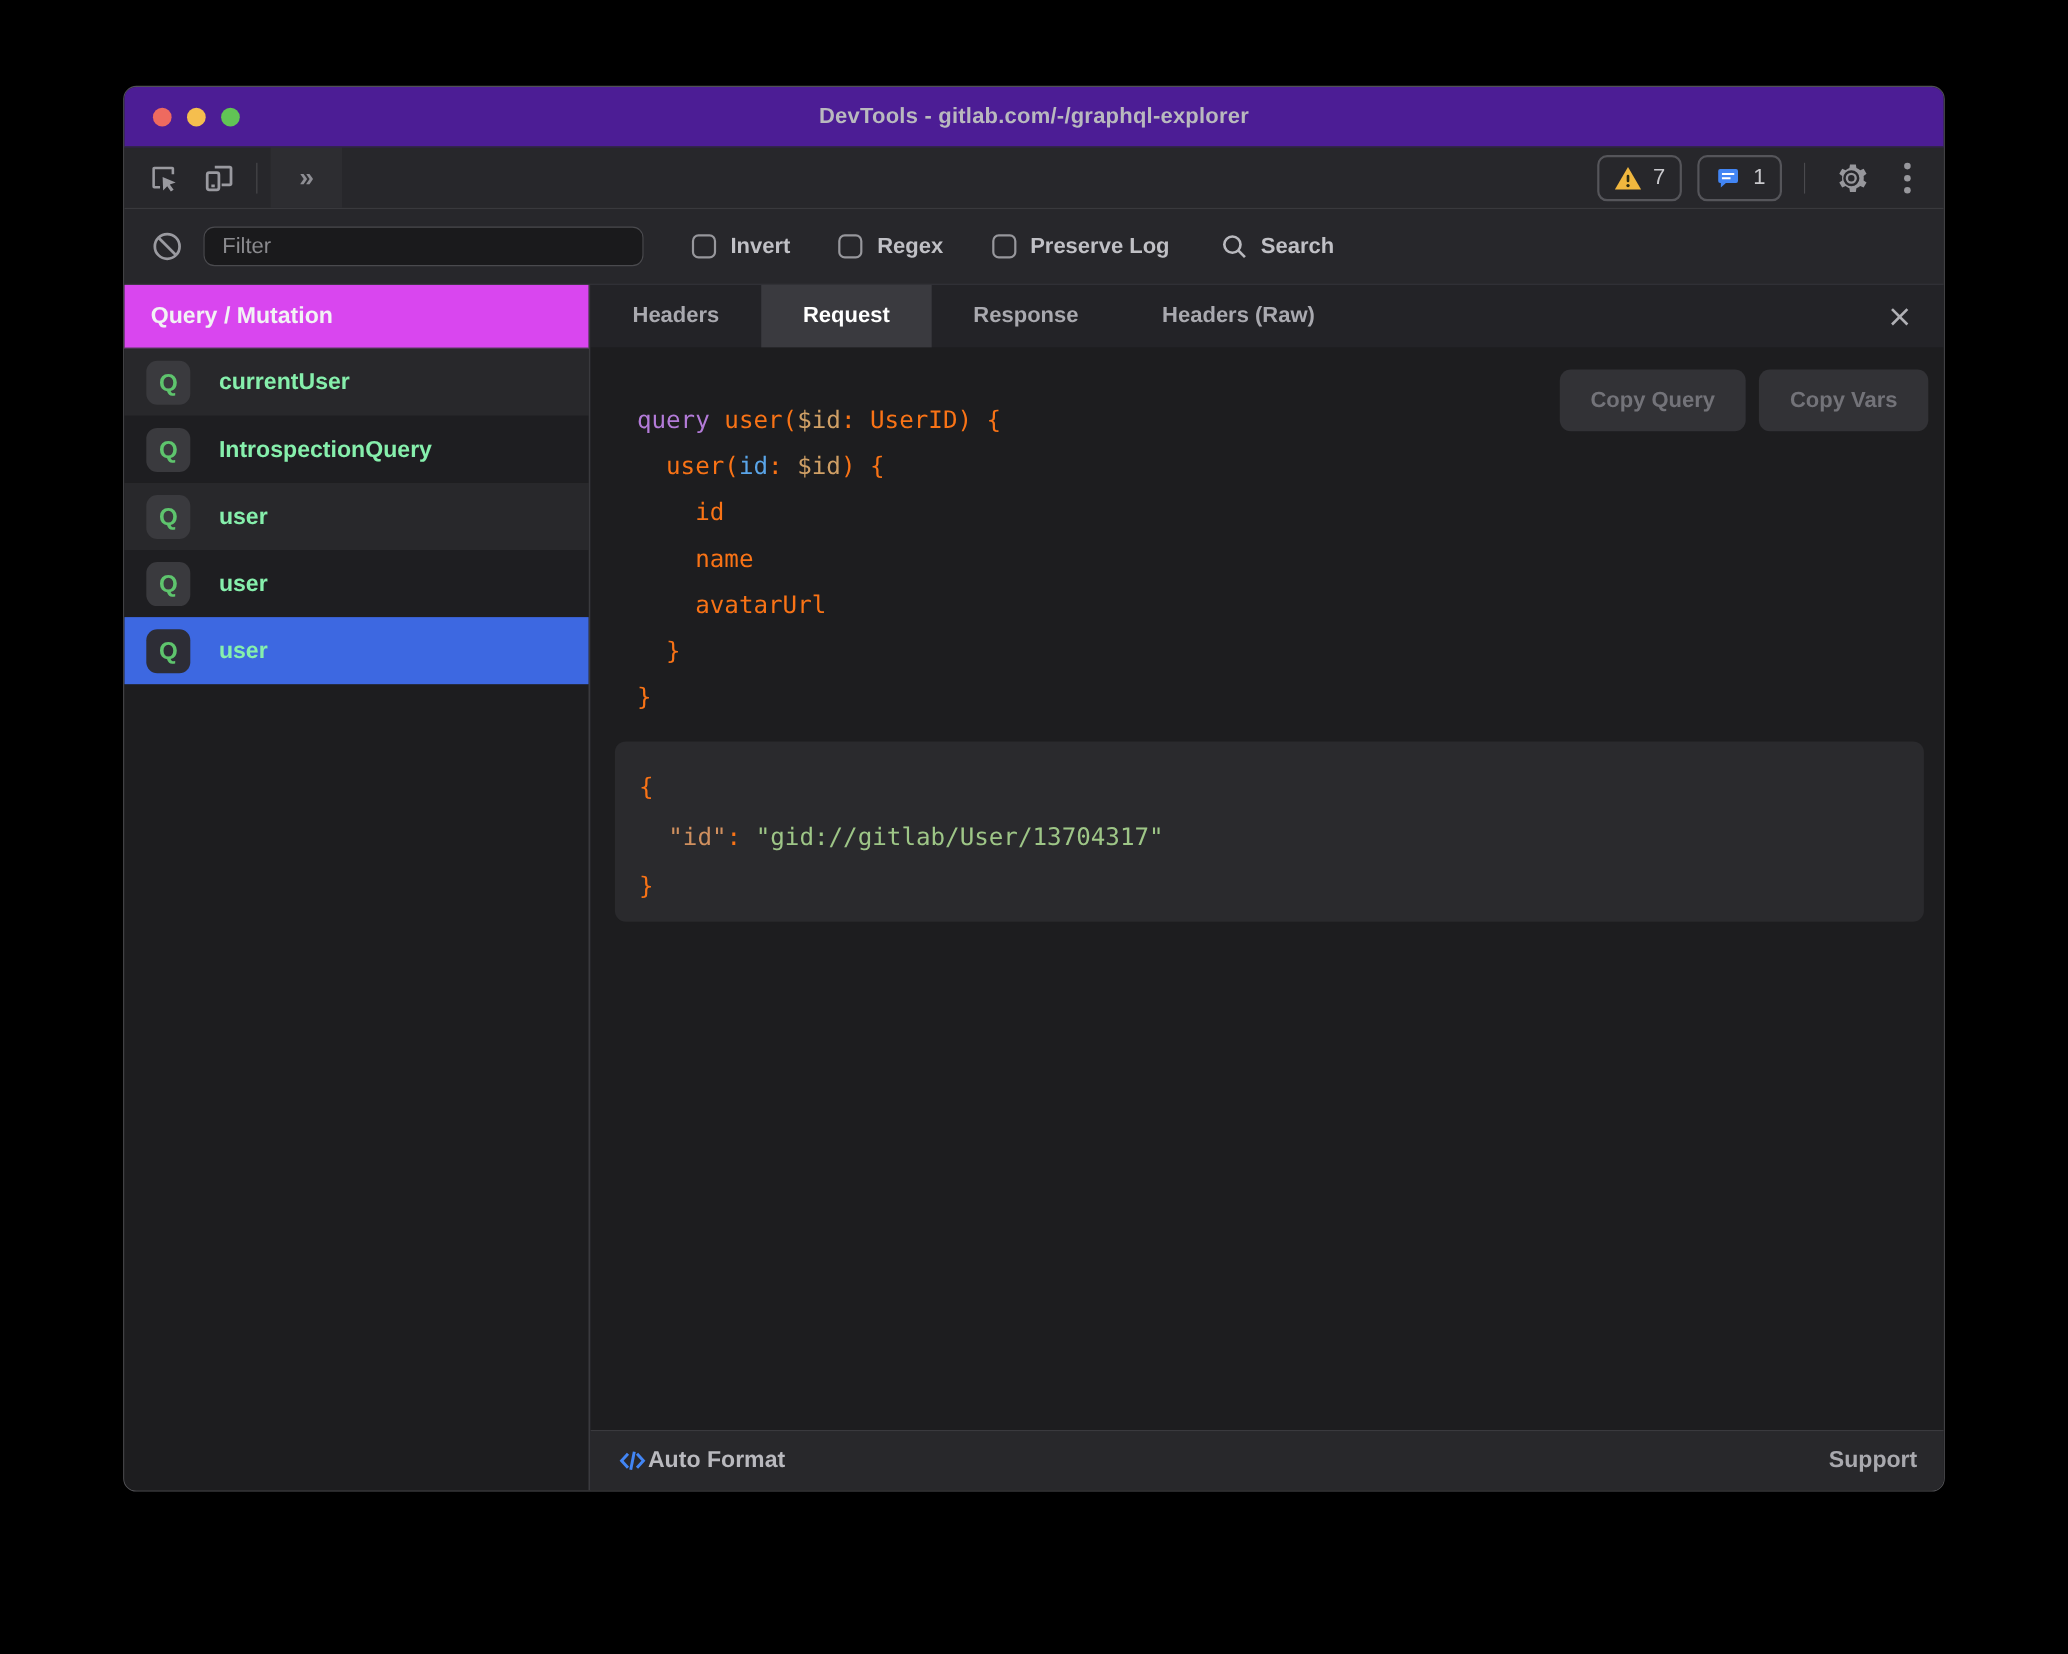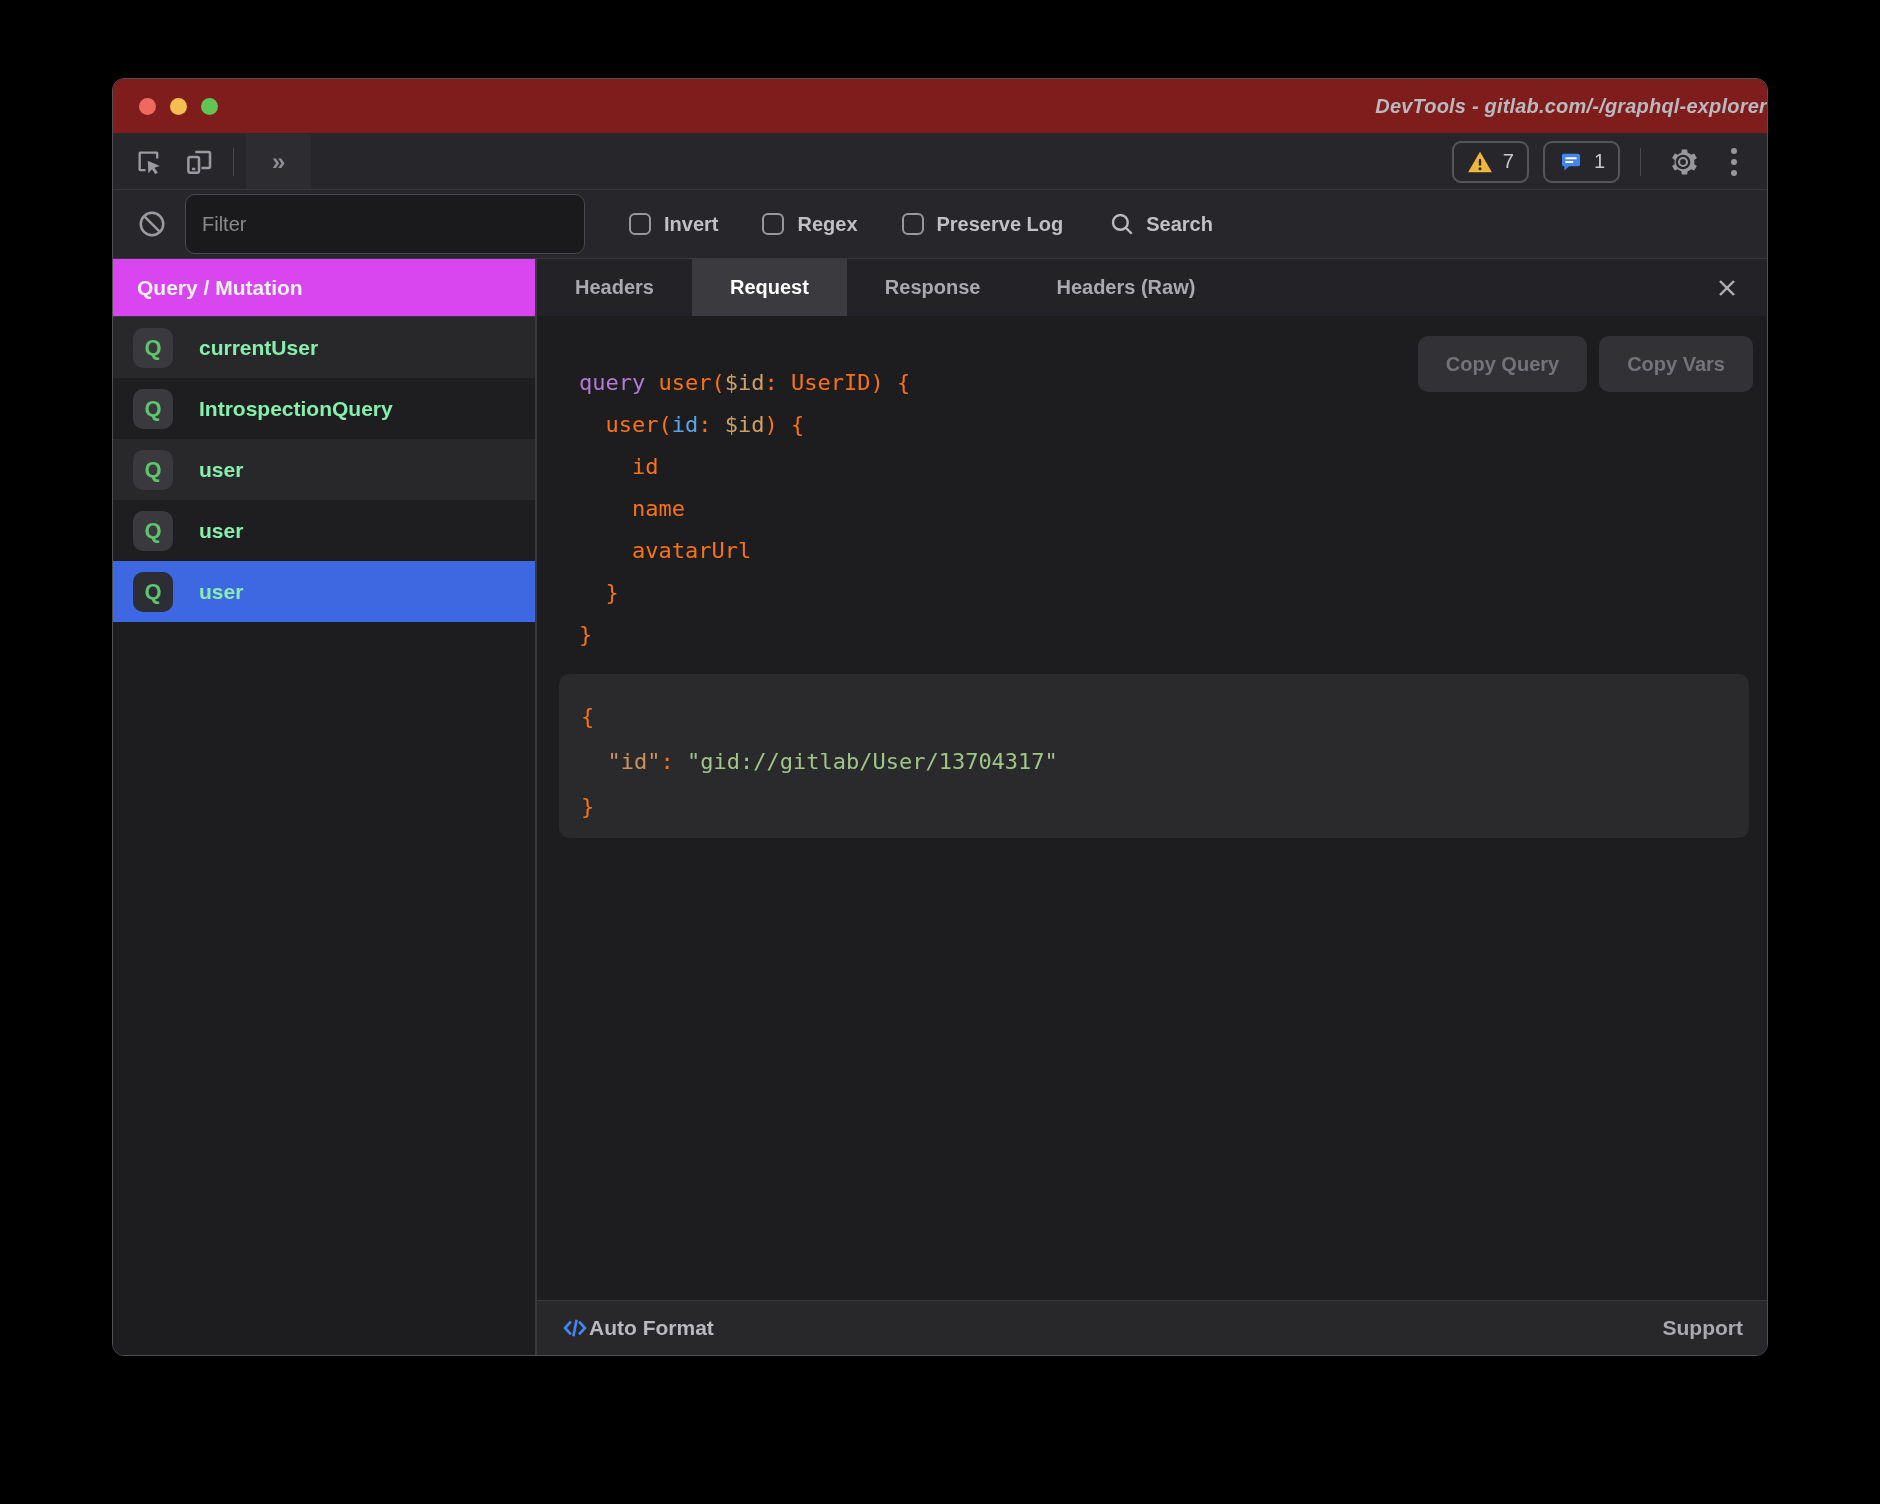--- a/index.html
+++ b/index.html
@@ -1,42 +1,42 @@
 <!DOCTYPE html>
 <html><head>
 <meta charset="utf-8">
 <style>
   html,body{margin:0;padding:0;background:#000;width:1880px;height:1504px;overflow:hidden;
     font-family:"Liberation Sans","DejaVu Sans",sans-serif;-webkit-font-smoothing:antialiased;}
   .window{position:absolute;left:112px;top:78px;width:1656px;height:1278px;background:#1d1d1f;
     border:1px solid #505054;border-radius:12px;overflow:hidden;box-sizing:border-box;
     display:flex;flex-direction:column;}
   
-  .titlebar{height:54px;flex:0 0 54px;background:#7f1d1d;display:flex;align-items:center;justify-content:flex-end;position:relative;border-bottom:1px solid #2a2a2e;font-style:italic;}
+  .titlebar{height:54px;flex:0 0 54px;background:#4c1d95;display:flex;align-items:center;justify-content:center;position:relative;border-bottom:1px solid #2a2a2e;}
   .traffic{position:absolute;left:26px;top:0;height:100%;display:flex;align-items:center;gap:14px;}
   .light{width:17px;height:17px;border-radius:50%;}
   .light.red{background:#ee6a5f;}  .light.yellow{background:#f5be4e;}  .light.green{background:#61c455;}
   .title-text{color:#b9b9be;font-size:20px;font-weight:bold;letter-spacing:.2px;}
   
   .toolbar{height:55px;flex:0 0 55px;background:#27272b;display:flex;align-items:stretch;border-bottom:1px solid #39393d;}
   .tool-icons{display:flex;align-items:center;padding:0 6px 0 14px;gap:6px;}
   .icon-btn{width:44px;height:40px;display:flex;align-items:center;justify-content:center;border-radius:6px;}
   .vsep{width:1px;height:28px;background:#4a4a4e;align-self:center;margin:0 6px;}
   .tabs{display:flex;align-items:stretch;}
   .tab{display:flex;align-items:center;padding:0 26px;color:#b1b1b6;font-size:20px;white-space:nowrap;}
   .tab.active{background:#060607;color:#ffffff;font-weight:bold;}
   .more-tabs{display:flex;align-items:center;padding:0 26px;color:#8e8e94;font-size:24px;background:#2d2d31;font-weight:bold;}
   .tool-right{margin-left:auto;display:flex;align-items:center;gap:14px;padding-right:18px;}
   .badge-pill{display:flex;align-items:center;gap:10px;border:2px solid #55555a;border-radius:9px;height:38px;padding:0 13px;}
   .badge-num{color:#c9c9cd;font-size:20px;}
   .dots{display:flex;flex-direction:column;gap:5px;align-items:center;width:30px;}
   .dots i{width:6px;height:6px;border-radius:50%;background:#97979c;display:block;}
   
   .filterbar{height:68px;flex:0 0 68px;background:#27272b;display:flex;align-items:center;border-bottom:1px solid #39393d;padding:0 24px;}
-  .filter-input{width:400px;height:60px;margin-left:18px;background:#1a1a1c;border:1px solid #4a4a4e;border-radius:10px;
+  .filter-input{width:400px;height:36px;margin-left:18px;background:#1a1a1c;border:1px solid #4a4a4e;border-radius:10px;
     color:#e8e8ea;font-size:20px;padding:0 16px;box-sizing:border-box;outline:none;font-family:inherit;}
   .filter-input::placeholder{color:#8a8a8e;}
   .check-group{display:flex;align-items:center;margin-left:44px;}
   .cb{width:22px;height:22px;border:2px solid #97979c;border-radius:6px;background:transparent;box-sizing:border-box;}
   .check-label{margin-left:13px;color:#c0c0c5;font-size:20px;font-weight:bold;white-space:nowrap;}
   .search-group{display:flex;align-items:center;margin-left:46px;gap:11px;}
   
   .main{flex:1;display:flex;min-height:0;}
   .sidebar{width:422px;flex:0 0 422px;background:#1d1d1f;border-right:2px solid #3a3a3e;display:flex;flex-direction:column;}
   .sidebar-header{height:57px;flex:0 0 57px;display:flex;align-items:center;padding-left:24px;color:#f2f2f4;

